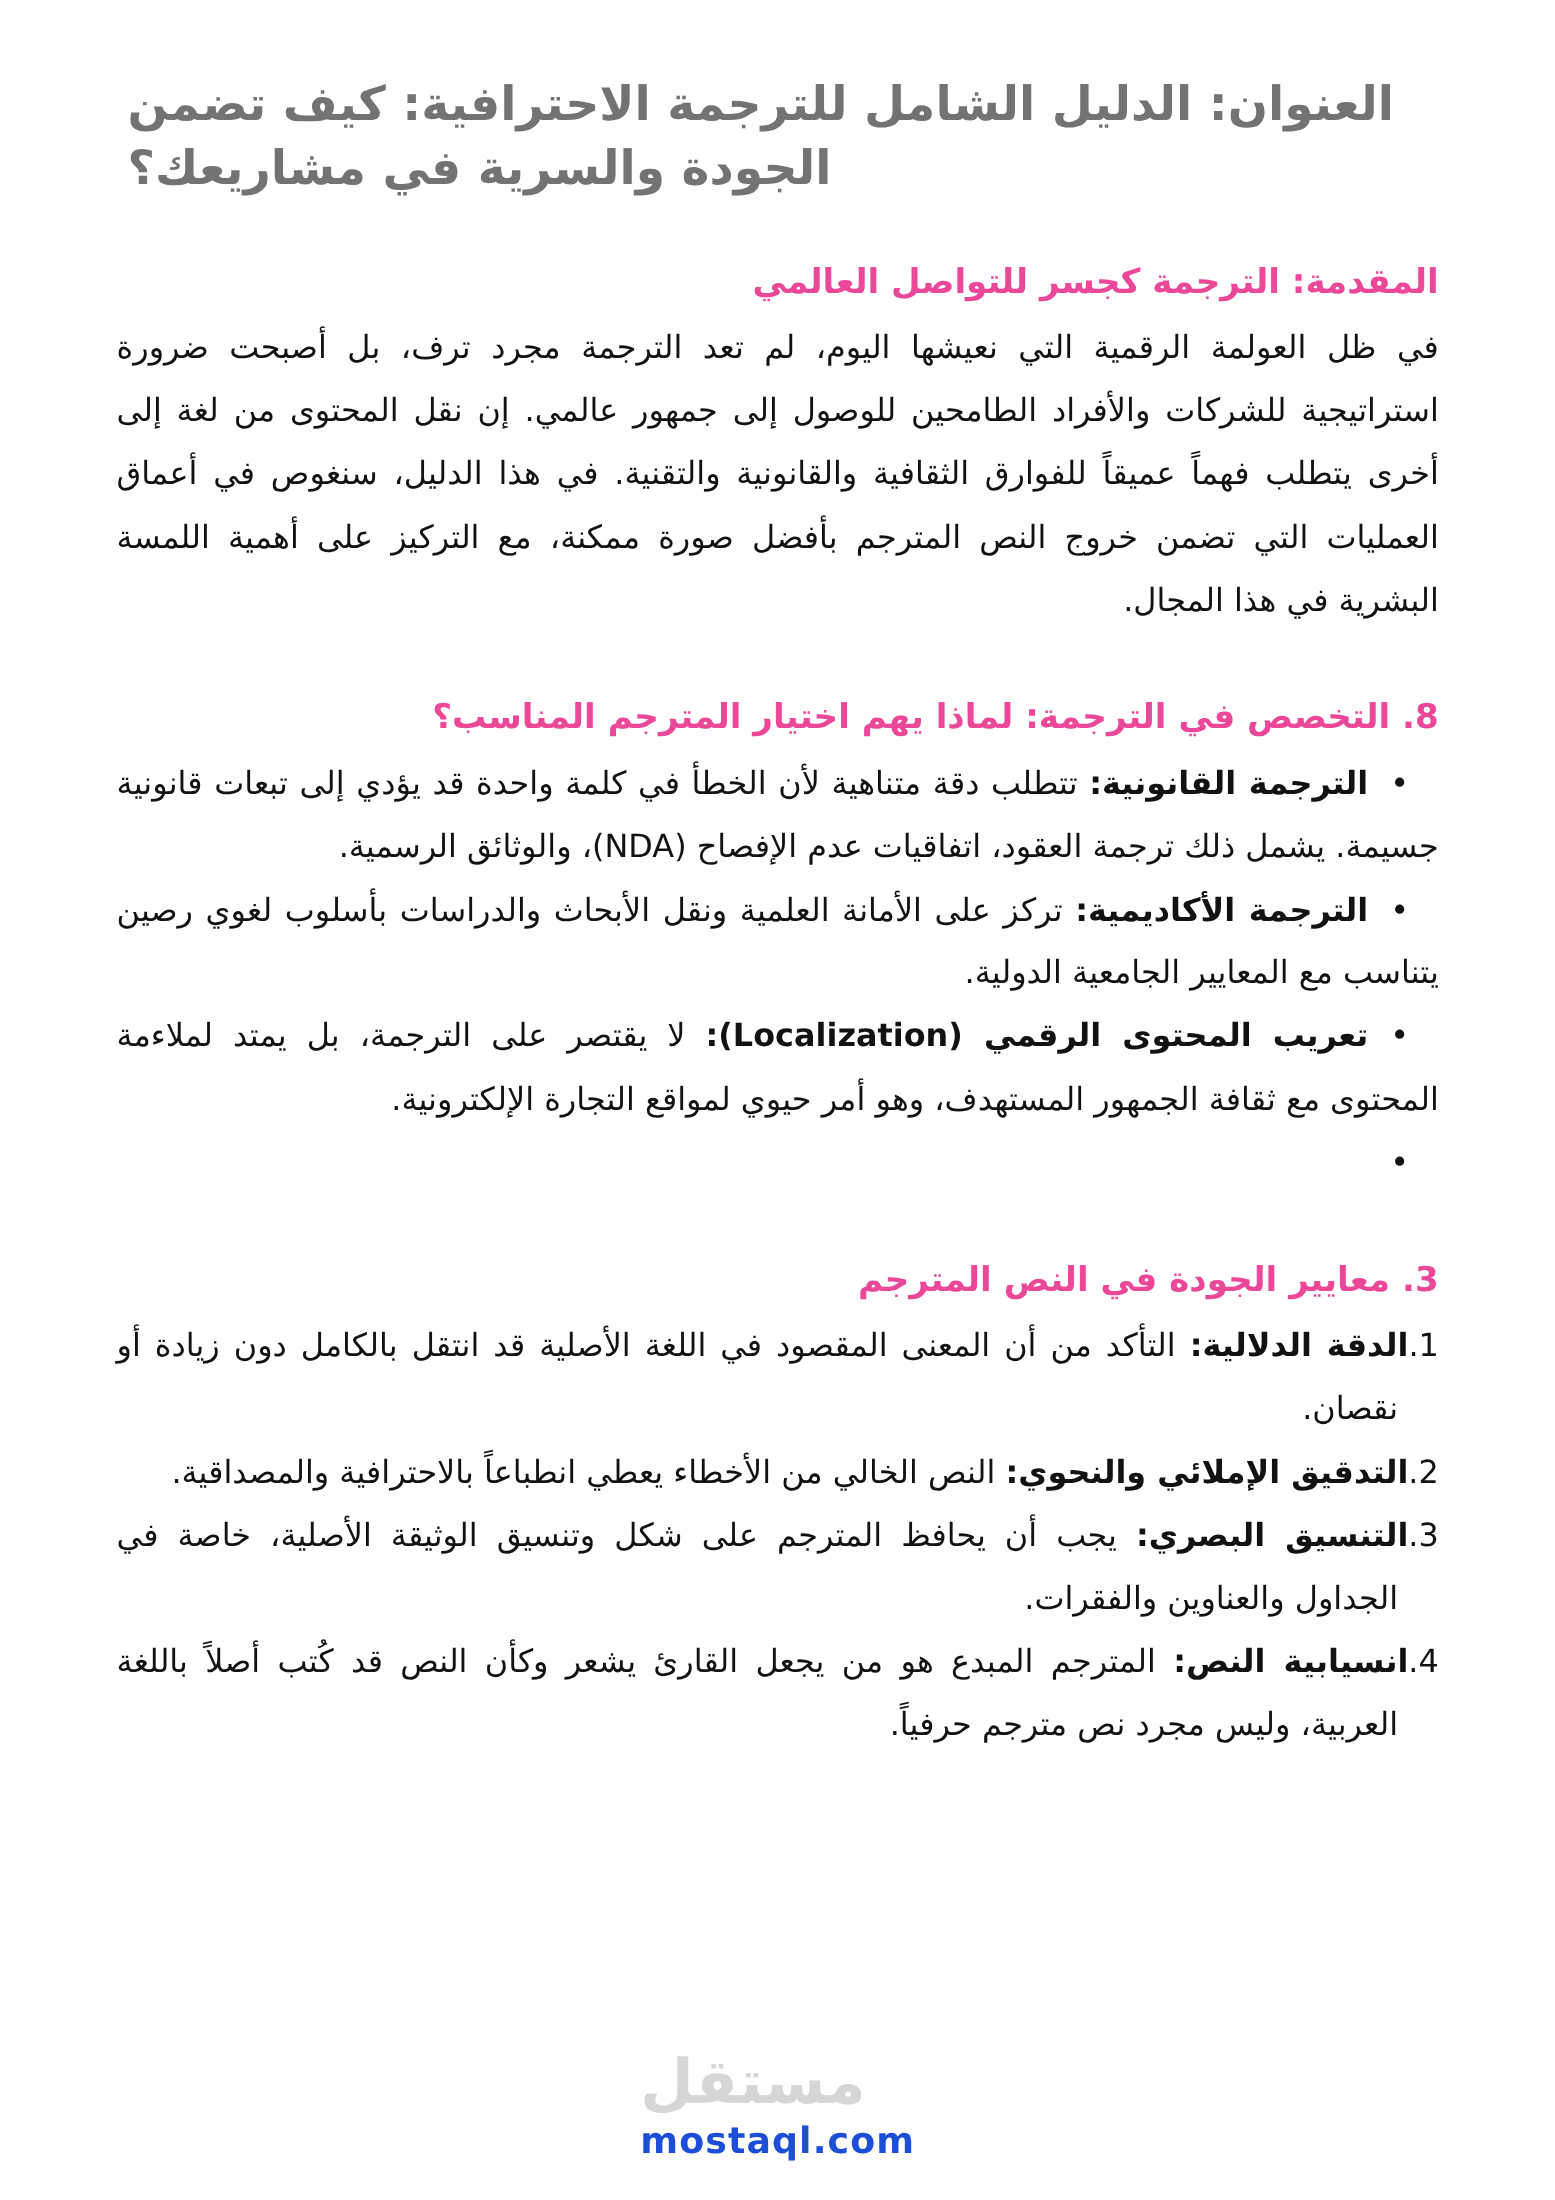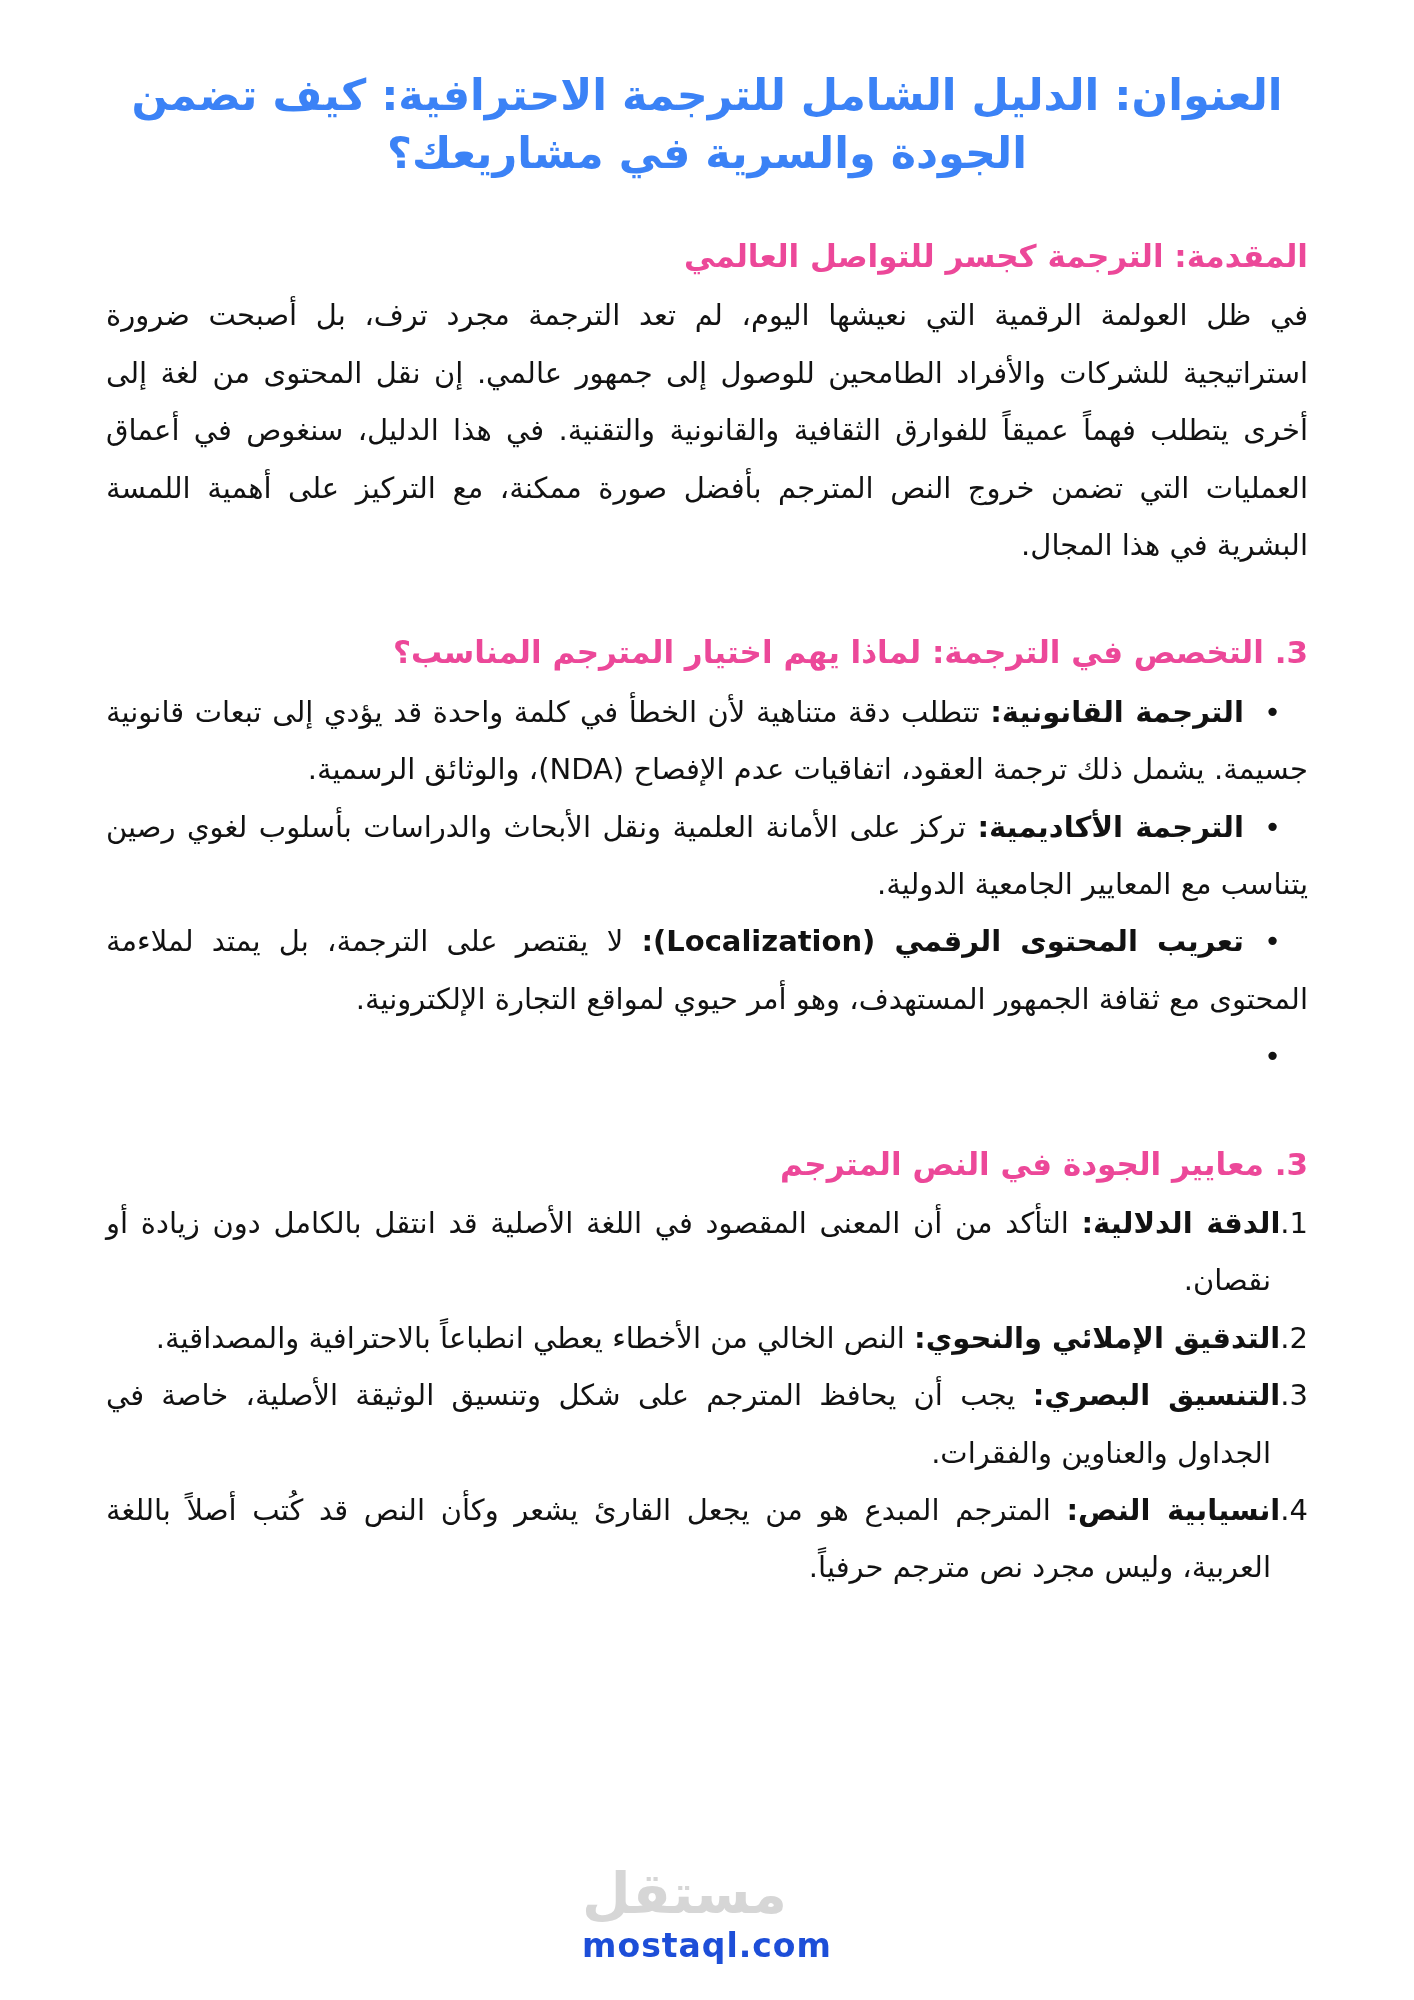--- a/index.html
+++ b/index.html
@@ -16,24 +16,24 @@
     box-sizing: border-box;
     padding: 66px 106px 0 106px;
     direction: rtl;
     font-family: "DejaVu Sans", sans-serif;
     color: #121212;
     overflow: hidden;
   }
   .doc-title {
     font-size: 43px;
     font-weight: bold;
-    text-align: center;
+    text-align: left;
     line-height: 1.35;
     margin: 0 10px 46px 10px;
-    color: #3b82f6;
+    color: #737373;
   }
   .section-heading {
     font-size: 31px;
     font-weight: bold;
     line-height: 1.85;
     margin: 50px 0 2px 0;
     color: #ec4899;
   }
   .section-heading.first {
     margin-top: 46px;
@@ -94,21 +94,21 @@
 </head>
 <body>
 
 <div class="page">
 
   <h1 class="doc-title">العنوان: الدليل الشامل للترجمة الاحترافية: كيف تضمن الجودة والسرية في مشاريعك؟</h1>
 
   <h2 class="section-heading first">المقدمة: الترجمة كجسر للتواصل العالمي</h2>
   <p class="body-par">في ظل العولمة الرقمية التي نعيشها اليوم، لم تعد الترجمة مجرد ترف، بل أصبحت ضرورة استراتيجية للشركات والأفراد الطامحين للوصول إلى جمهور عالمي. إن نقل المحتوى من لغة إلى أخرى يتطلب فهماً عميقاً للفوارق الثقافية والقانونية والتقنية. في هذا الدليل، سنغوص في أعماق العمليات التي تضمن خروج النص المترجم بأفضل صورة ممكنة، مع التركيز على أهمية اللمسة البشرية في هذا المجال.</p>
 
-  <h2 class="section-heading">3. التخصص في الترجمة: لماذا يهم اختيار المترجم المناسب؟</h2>
+  <h2 class="section-heading">8. التخصص في الترجمة: لماذا يهم اختيار المترجم المناسب؟</h2>
 
   <div class="list-block">
     <p class="bullet-item"><span class="marker">•</span><b class="lead">الترجمة القانونية:</b><span> تتطلب دقة متناهية لأن الخطأ في كلمة واحدة قد يؤدي إلى تبعات قانونية جسيمة. يشمل ذلك ترجمة العقود، اتفاقيات عدم الإفصاح (NDA)، والوثائق الرسمية.</span></p>
 
     <p class="bullet-item"><span class="marker">•</span><b class="lead">الترجمة الأكاديمية:</b><span> تركز على الأمانة العلمية ونقل الأبحاث والدراسات بأسلوب لغوي رصين يتناسب مع المعايير الجامعية الدولية.</span></p>
 
     <p class="bullet-item"><span class="marker">•</span><b class="lead">تعريب المحتوى الرقمي (Localization):</b><span> لا يقتصر على الترجمة، بل يمتد لملاءمة المحتوى مع ثقافة الجمهور المستهدف، وهو أمر حيوي لمواقع التجارة الإلكترونية.</span></p>
 
     <p class="bullet-item"><span class="marker">•</span></p>
   </div>

